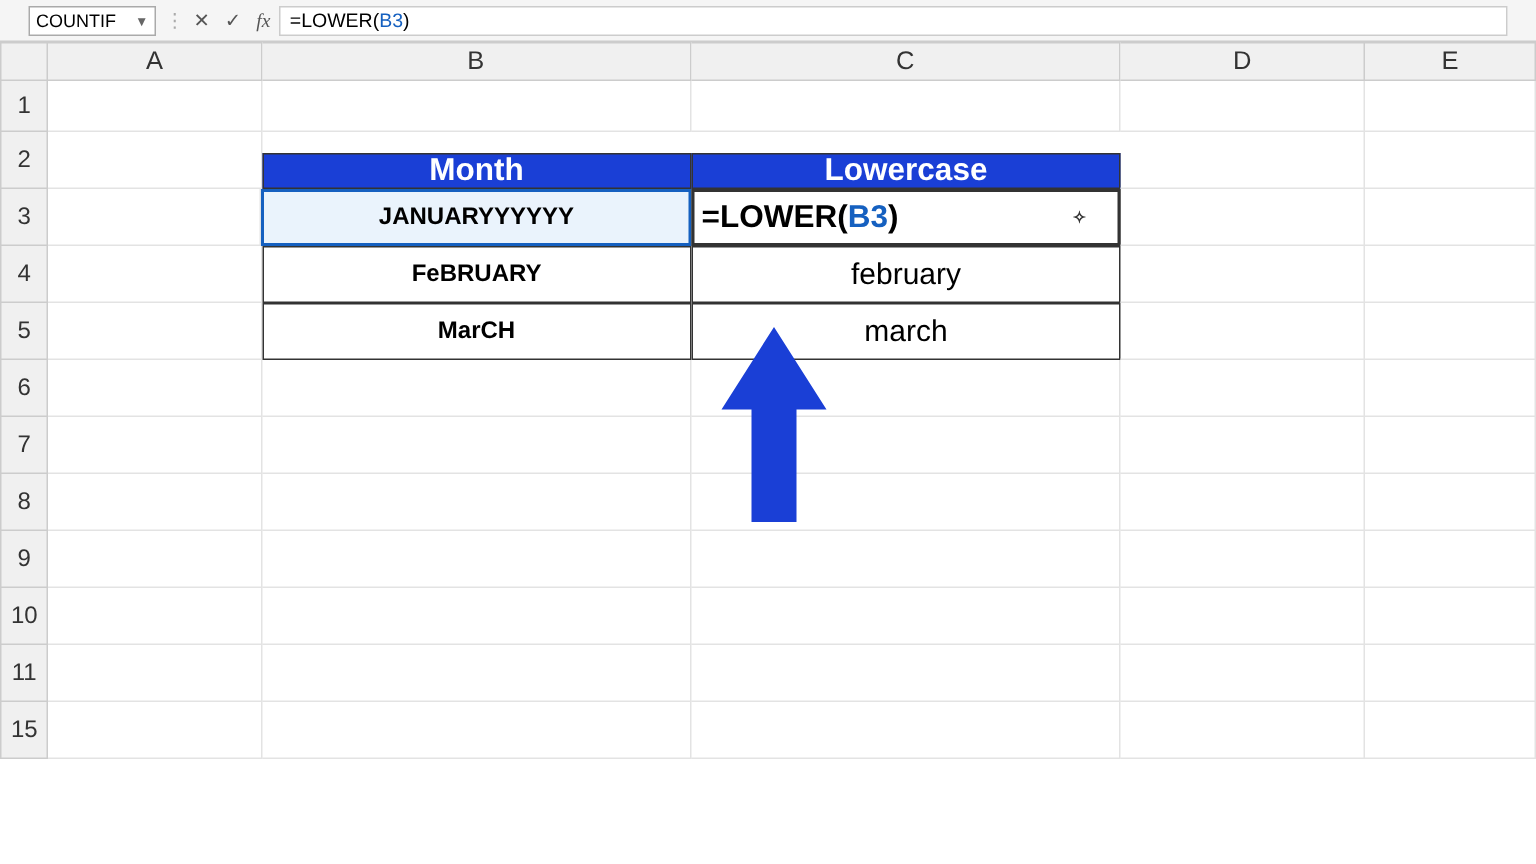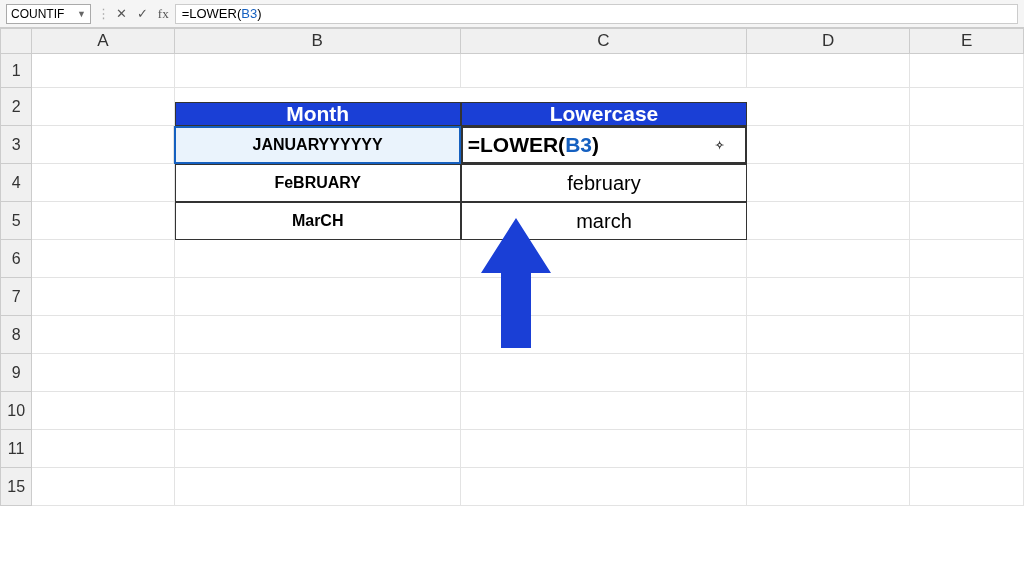--- a/index.html
+++ b/index.html
@@ -12,41 +12,41 @@
       position: relative;
     }
     
     .formula-bar {
       display: flex;
       align-items: center;
       height: 28px;
       background: #f5f5f5;
       border-bottom: 1px solid #ccc;
       font-size: 13px;
-      padding: 0 6px;
+      padding: 0 19px;
       gap: 6px;
     }
     .name-box {
       width: 85px;
       height: 20px;
       background: #fff;
       border: 1px solid #aaa;
       display: flex;
       align-items: center;
       padding: 0 4px;
       font-size: 12px;
     }
     .name-box-dropdown {
       margin-left: auto;
       font-size: 9px;
       color: #666;
     }
     .fb-icons { display: flex; align-items: center; gap: 10px; color: #555; font-size: 13px; }
     .fb-icon { cursor: pointer; }
-    .fx { font-family: "Times New Roman", serif; }
+    .fx { font-style: italic; font-family: "Times New Roman", serif; }
     .formula-input {
       flex: 1;
       background: #fff;
       border: 1px solid #ccc;
       height: 20px;
       display: flex;
       align-items: center;
       padding: 0 6px;
       font-size: 13px;
     }

